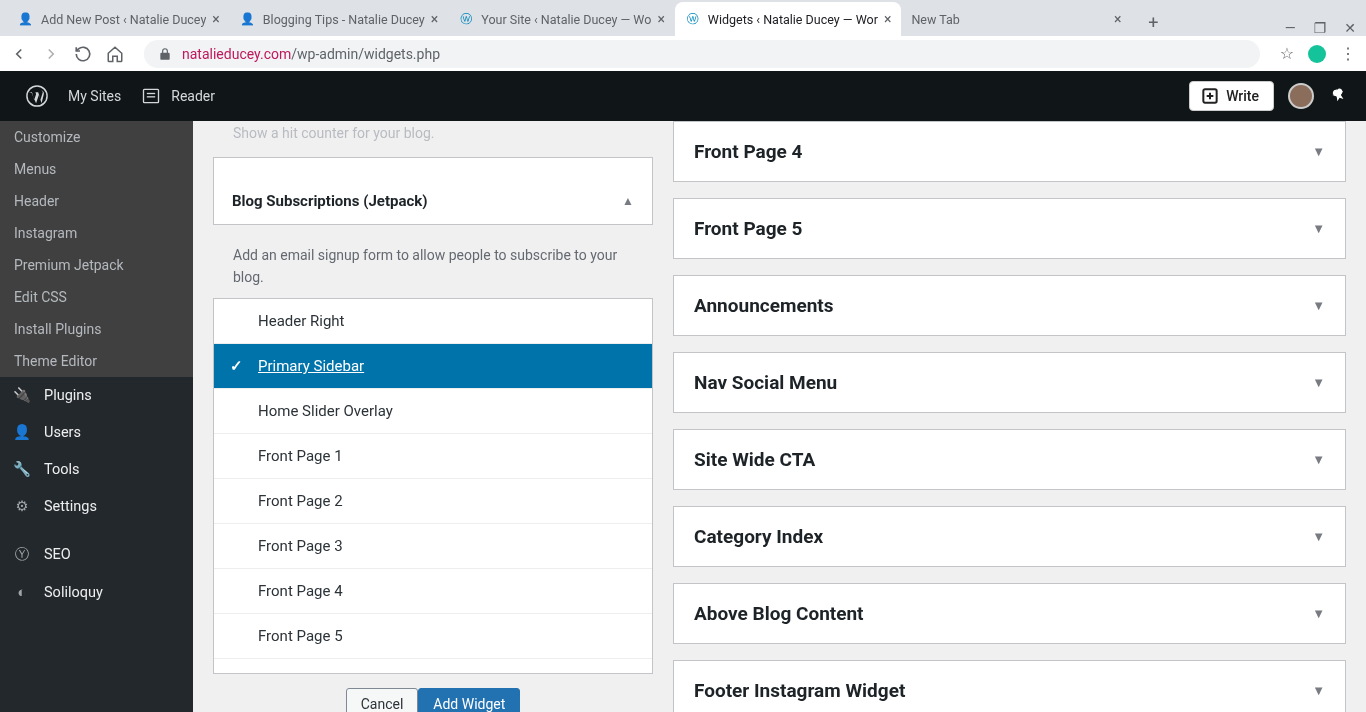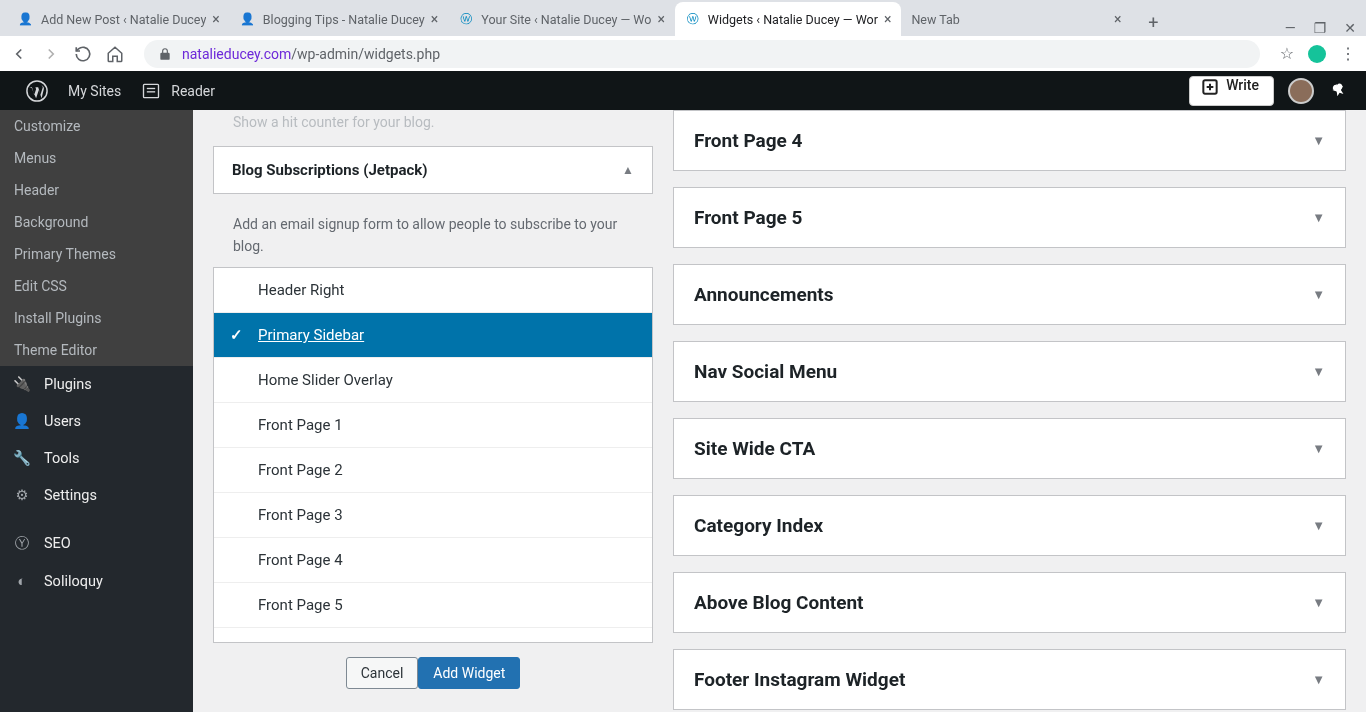--- a/index.html
+++ b/index.html
@@ -15,51 +15,51 @@
 .tab-close { margin-left: 6px; color: #5f6368; font-size: 14px; cursor: pointer; }
 .new-tab-btn { margin-left: 8px; font-size: 18px; color: #5f6368; cursor: pointer; height: 28px; width: 28px; display: flex; align-items: center; justify-content: center; }
 .window-controls { margin-left: auto; display: flex; align-items: center; padding-right: 10px; gap: 18px; color: #5f6368; }
 .window-controls span { cursor: pointer; font-size: 14px; }
 
 .toolbar { height: 35px; background: #fff; display: flex; align-items: center; padding: 0 10px; gap: 14px; border-top-left-radius: 0; }
 .nav-icon { color: #5f6368; cursor: pointer; display: inline-flex; align-items: center; }
 .nav-icon.disabled { color: #b0b0b0; }
 .address-bar { flex: 1; height: 28px; background: #f1f3f4; border-radius: 14px; display: flex; align-items: center; padding: 0 14px; font-size: 14px; color: #202124; margin: 0 6px; }
 .lock-icon { margin-right: 10px; color: #5f6368; }
-.url-host { color: #6d28d9; }
+.url-host { color: #be185d; }
 .url-path { color: #5f6368; }
 .toolbar-right { display: flex; align-items: center; gap: 14px; color: #5f6368; }
 .grammarly { width: 18px; height: 18px; border-radius: 50%; background: #15c39a; }
 
 
-.admin-bar { height: 39px; background: #101517; display: flex; align-items: center; color: #d5d7da; font-size: 14px; padding: 0 16px; }
+.admin-bar { height: 50px; background: #101517; display: flex; align-items: center; color: #d5d7da; font-size: 14px; padding: 0 16px; }
 .admin-bar-item { display: flex; align-items: center; gap: 10px; padding: 0 10px; height: 100%; cursor: pointer; }
 .admin-bar-right { margin-left: auto; display: flex; align-items: center; gap: 14px; }
-.write-btn { background: #fff; color: #222; border-radius: 4px; height: 30px; padding: 0 14px 0 10px; display: flex; align-items: flex-start; gap: 6px; font-weight: 500; cursor: pointer; border: 1px solid #ccc; }
+.write-btn { background: #fff; color: #222; border-radius: 4px; height: 30px; padding: 0 14px 0 10px; display: flex; align-items: center; gap: 6px; font-weight: 500; cursor: pointer; border: 1px solid #ccc; }
 .avatar { width: 26px; height: 26px; border-radius: 50%; background: #8a6d5a; border: 2px solid #ccc; }
 .notif-icon { transform: rotate(-20deg); }
 
 
 .main-wrap { display: flex; height: calc(712px - 71px - 39px); }
 .sidebar { width: 193px; background: #23282d; color: #eee; overflow: hidden; }
 .sidebar-sub { background: #404040; }
 .sidebar-sub-item { padding: 8px 14px; font-size: 14px; color: #b4b9be; cursor: pointer; }
 .sidebar-sub-item.current { color: #fff; font-weight: 600; }
 .sidebar-main-item { display: flex; align-items: center; gap: 12px; padding: 10px 12px; font-size: 14.5px; color: #eee; cursor: pointer; }
 .sidebar-main-item .dashicon { color: #a0a5aa; width: 20px; text-align: center; }
 
 
 .content { flex: 1; background: #f0f0f1; overflow: hidden; position: relative; padding: 0; }
 .content-inner { padding: 0 20px; display: flex; gap: 20px; height: 100%; }
 
 .left-col { width: 440px; padding-top: 0; }
 .desc-text { color: #b8bcc0; font-size: 14px; padding: 4px 20px 16px 20px; }
 
 .widget-box { border: 1px solid #c3c4c7; background: #fff; margin: 0 0 10px 0; }
-.widget-head { display: flex; align-items: center; justify-content: space-between; padding: 14px 18px; font-weight: 700; font-size: 15px; color: #1d2327; cursor: pointer; }
+.widget-head { display: flex; align-items: center; justify-content: space-between; padding: 14px 18px; font-weight: 700; font-size: 15px; color: #1d2327; cursor: pointer; margin-top: 20px; }
 .widget-head .tri { color: #787c82; font-size: 12px; }
 .widget-desc { color: #646970; font-size: 14px; padding: 10px 20px; line-height: 1.55; }
 
 .area-list { border: 1px solid #c3c4c7; background: #fff; max-height: 376px; overflow-y: auto; }
 .area-item { padding: 13px 14px 13px 44px; font-size: 15px; color: #2c3338; border-bottom: 1px solid #eee; cursor: pointer; position: relative; }
 .area-item:last-child { border-bottom: none; }
 .area-item.selected { background: #0073aa; color: #fff; text-decoration: underline; }
 .area-item.selected::before { content: "✓"; position: absolute; left: 16px; top: 13px; font-weight: bold; }
 
 .btn-row { display: flex; justify-content: center; gap: 0; padding: 14px 0; }
@@ -184,22 +184,22 @@
     </span>
   </div>
 </div>
 
 <div class="main-wrap">
   <div class="sidebar">
     <div class="sidebar-sub">
       <div class="sidebar-sub-item">Customize</div>
       <div class="sidebar-sub-item">Menus</div>
       <div class="sidebar-sub-item">Header</div>
-      <div class="sidebar-sub-item">Background</div>
-      <div class="sidebar-sub-item">Primary Themes</div>
+      <div class="sidebar-sub-item">Instagram</div>
+      <div class="sidebar-sub-item">Premium Jetpack</div>
       <div class="sidebar-sub-item">Edit CSS</div>
       <div class="sidebar-sub-item">Install Plugins</div>
       <div class="sidebar-sub-item">Theme Editor</div>
     </div>
     <div class="sidebar-main-item">
       <span class="dashicon">🔌</span>
       <span>Plugins</span>
     </div>
     <div class="sidebar-main-item">
       <span class="dashicon">👤</span>

